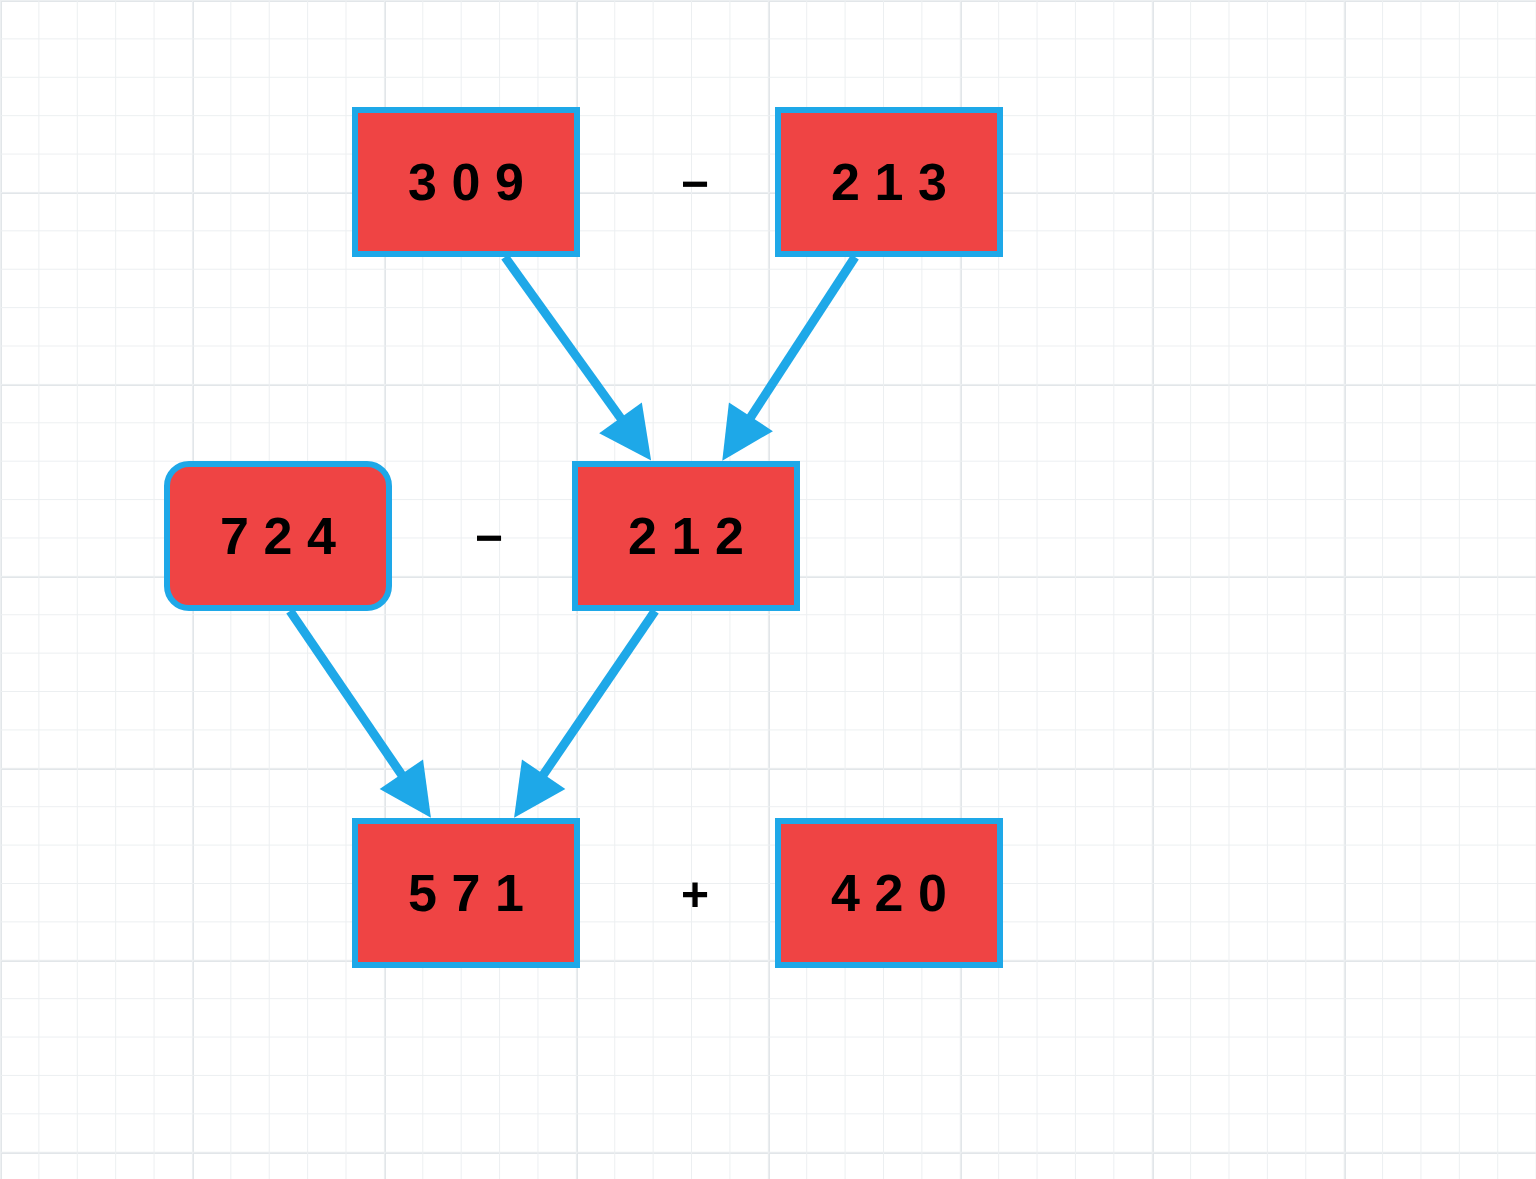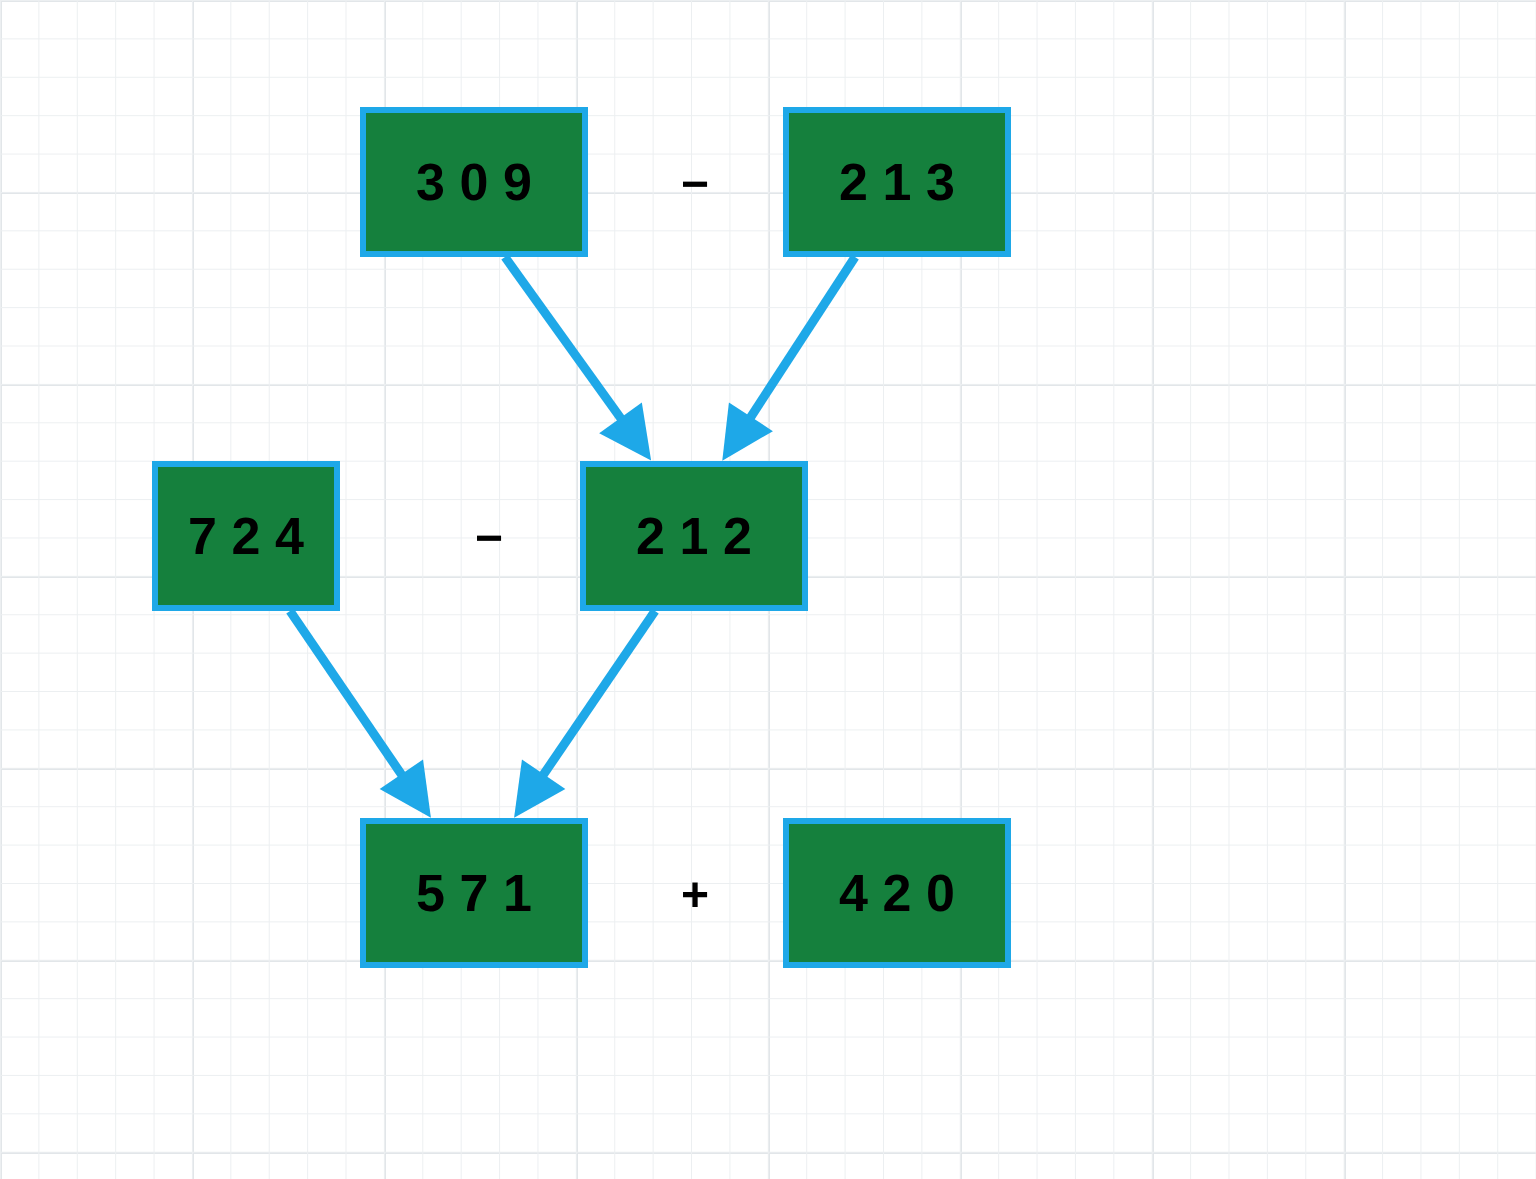--- a/index.html
+++ b/index.html
@@ -27,31 +27,30 @@
       192px 192px;
     background-position:0 0,0 0,0 0,0 0;
   }
   .canvas{
     position:absolute;
     inset:0;
   }
   .box{
     position:absolute;
     border:6px solid #1EA8E8;
-    background:#15803d;
+    background:#ef4444;
     display:flex;
     align-items:center;
     justify-content:center;
     font-size:52px;
     font-weight:600;
     letter-spacing:0.28em;
     text-indent:0.28em; 
     color:#000;
     box-sizing:border-box;
-    margin-left:8px;
   }
   .op{
     position:absolute;
     font-size:48px;
     font-weight:600;
     color:#000;
     transform:translate(-50%,-50%);
     letter-spacing:0;
   }
   svg.arrows{
@@ -70,21 +69,21 @@
 <div class="canvas">
 
   <div class="box" style="left:352px; top:107px; width:228px; height:150px;">
     <span>309</span>
   </div>
   <div class="op" style="left:695px; top:183px;">−</div>
   <div class="box" style="left:775px; top:107px; width:228px; height:150px;">
     <span>213</span>
   </div>
 
-  <div class="box" style="left:144px; top:461px; width:188px; height:150px;">
+  <div class="box" style="left:164px; top:461px; width:228px; height:150px;border-radius:25px;">
     <span>724</span>
   </div>
   <div class="op" style="left:489px; top:537px;">−</div>
   <div class="box" style="left:572px; top:461px; width:228px; height:150px;">
     <span>212</span>
   </div>
 
   <div class="box" style="left:352px; top:818px; width:228px; height:150px;">
     <span>571</span>
   </div>

